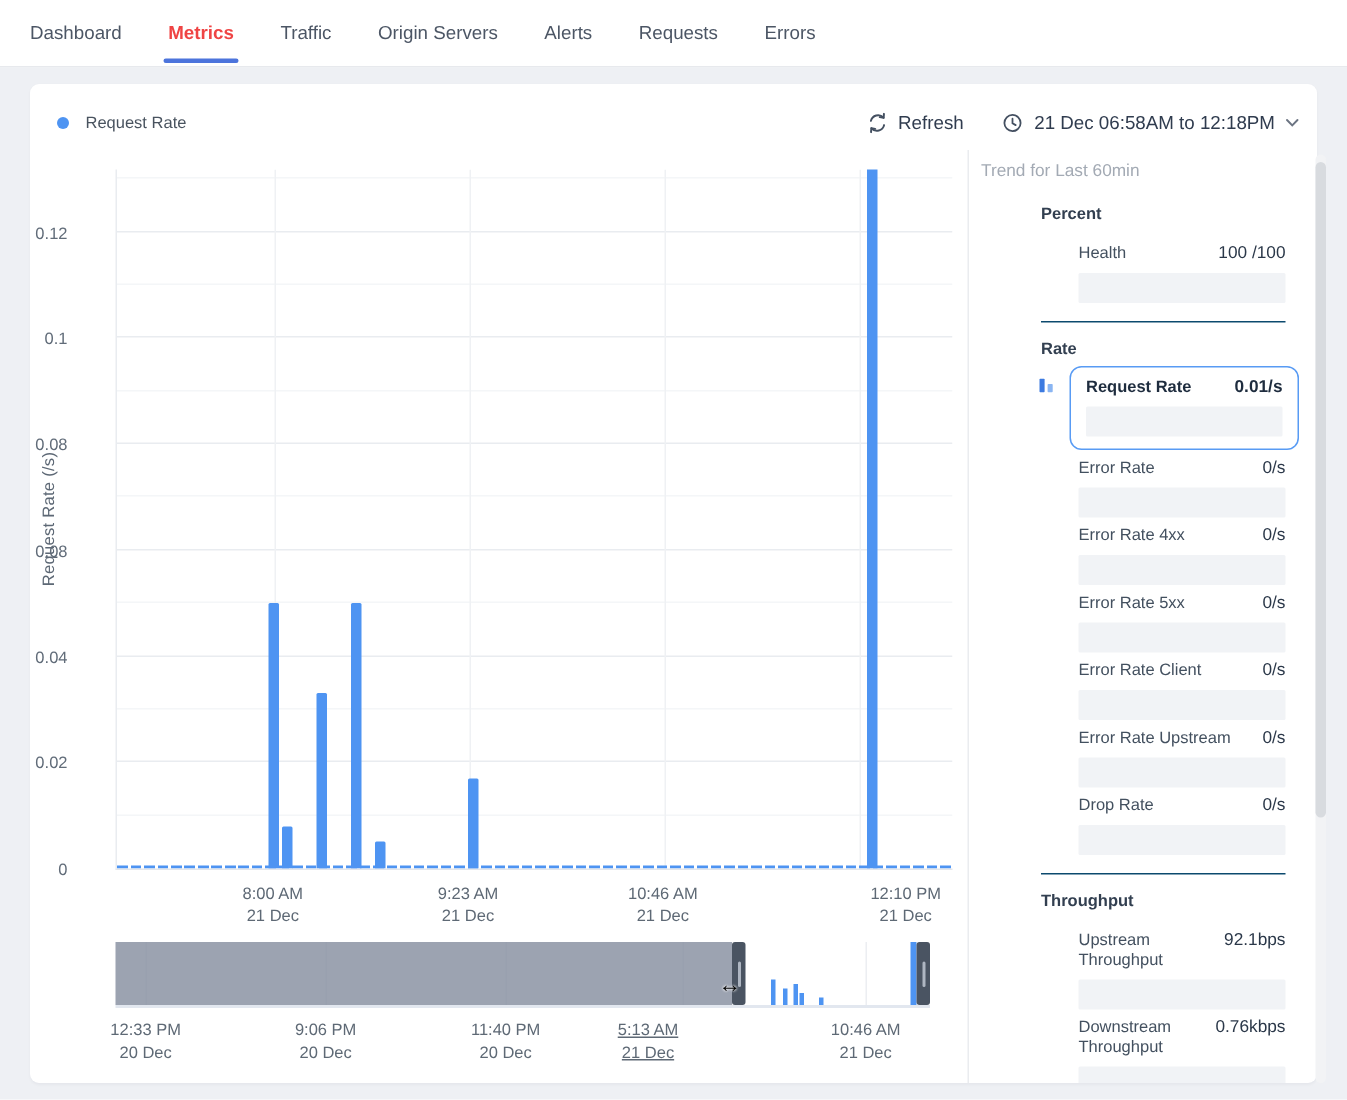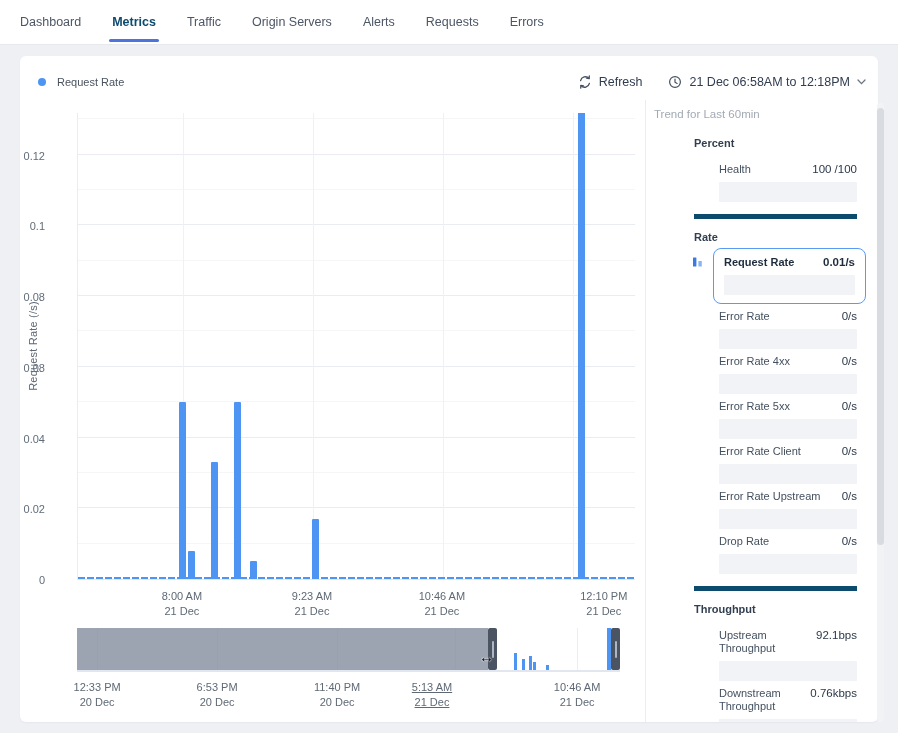--- a/index.html
+++ b/index.html
@@ -14,21 +14,21 @@
   .nav {
     position:absolute; left:0; top:0; width:898px; height:45px;
     background:#ffffff; border-bottom:1px solid #e7e9ed;
     display:flex; align-items:stretch; padding:0 0 0 18px; gap:27px;
   }
   .tab {
     position:relative; display:flex; align-items:center;
     font-size:12.5px; color:#4c5665; cursor:pointer; white-space:nowrap;
     padding:0 2px;
   }
-  .tab.active { color:#0c4a6e; font-weight:bold; }
+  .tab.active { color:#ef4444; font-weight:bold; }
   .tab.active::after {
     content:""; position:absolute; left:-1px; right:-1px; bottom:2px;
     height:3px; background:#4c74dc; border-radius:2px;
   }
   
   .card {
     position:absolute; left:20px; top:56px; width:858px; height:666px;
     background:#ffffff; border-radius:6px;
     box-shadow:0 1px 2px rgba(20,30,50,0.04);
   }
@@ -101,21 +101,21 @@
     text-shadow:0 0 2px #fff,0 0 2px #fff;
   }
   .brush-ticks { position:absolute; left:57px; top:624px; width:543px; height:32px; }
   
   .sidebar {
     position:absolute; left:625px; top:44px; bottom:0; width:233px;
     border-left:1px solid #eaecef; overflow:hidden;
     padding:8px 21px 0 8px;
   }
   .trend-label { font-size:11.5px; color:#a3aab4; margin-bottom:16px; line-height:13px; }
-  .group + .group { border-top:5px solid #0c4a6e; padding-top:12px; }
+  .group + .group { border-top:1px solid #0c4a6e; padding-top:12px; }
   .group { padding-bottom:6px;margin-left:40px; }
   .ghead { font-size:11px; font-weight:bold; color:#323f50; line-height:13px; margin-bottom:13px; }
   .mrow { margin:0 0 6px 25px; cursor:pointer; }
   .mline { display:flex; justify-content:space-between; align-items:baseline; line-height:13px; }
   .mlabel { font-size:11px; color:#43505f; }
   .mvalue { font-size:11.5px; color:#2b3849; }
   .spark { height:20px; margin-top:6px; background:#f1f3f6; border-radius:1px; }
   .mrow.selrow { margin:-9px -9px 6px 19px; }
   .mcard {
     position:relative; border:1.5px solid #589bf4; border-radius:8px;
@@ -254,21 +254,21 @@
       <div class="bhandle" style="left: 411.1px;"></div>
       <div class="bhandle" style="left: 534px;"></div>
       <div class="cursor">↔</div>
     </div>
   <div class="brush-ticks" id="brushticks">
       <div class="xtick" style="left: 20.1px;">
         <div>12:33 PM</div>
         <div>20 Dec</div>
       </div>
       <div class="xtick" style="left: 140.1px;">
-        <div>6:53 PM</div>
+        <div>9:06 PM</div>
         <div>20 Dec</div>
       </div>
       <div class="xtick" style="left: 260.1px;">
         <div>11:40 PM</div>
         <div>20 Dec</div>
       </div>
       <div class="xtick" style="left: 355px; text-decoration: underline;">
         <div>5:13 AM</div>
         <div>21 Dec</div>
       </div>

